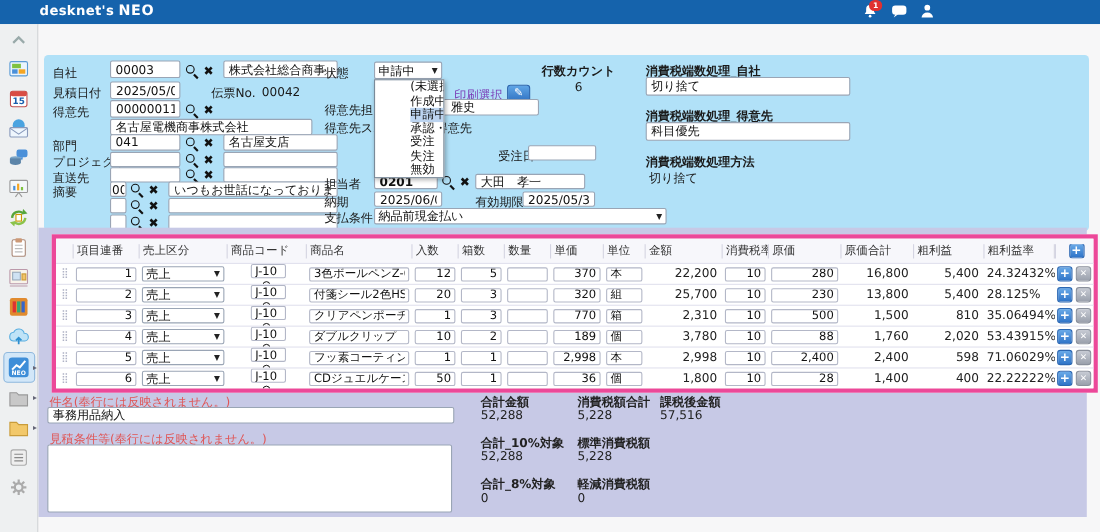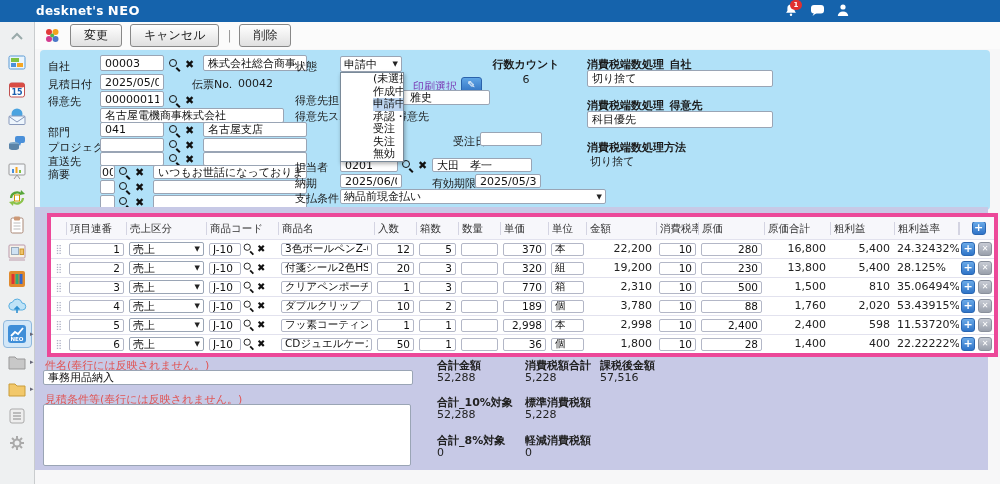--- a/index.html
+++ b/index.html
@@ -68,21 +68,21 @@
   .th{font-size:10.5px;color:#333;padding-left:3px;border-right:1px solid #d4d4e2;height:13px;line-height:13px;
     overflow:hidden;white-space:nowrap;}
   .th:last-child{border-right:none;}
   .td{overflow:hidden;white-space:nowrap;display:flex;align-items:center;height:18px;}
   .td.txt{display:block;line-height:18px;font-size:11px;color:#222;}
   .td.txt.num{text-align:right;padding-right:5px;box-sizing:border-box;}
   .td.handle{color:#b0b3c6;font-size:9px;justify-content:center;}
   .tin{width:calc(100% - 5px);height:13px;border:1px solid #b3b7c7;border-radius:2px;font-size:10.5px;
     padding:0 3px;box-sizing:border-box;font-family:inherit;margin:0 2px;background:#fff;color:#111;}
   .tin.num{text-align:right;}
-  .td.code{gap:2px;padding-left:2px;}
+  .td.code{gap:2px;padding-left:2px;flex-direction:column;}
   .td.code .tin{width:32px;margin:0;}
   .mg.sm{transform:scale(.9);}
   .xk.sm{font-size:10px;}
   .tsel{width:calc(100% - 5px);height:14px;margin:0 2px;}
   .td.acts{justify-content:center;gap:3px;}
   .badd{width:14px;height:14px;background:linear-gradient(#6aaae8,#2f74c8);color:#fff;border:1px solid #2a66b2;
     border-radius:3px;font-size:11px;font-weight:bold;line-height:10px;padding:0;font-family:inherit;}
   .bdel{width:14px;height:14px;background:linear-gradient(#c7cbd4,#9aa0ac);color:#fff;border:1px solid #8a909c;
     border-radius:3px;font-size:8px;font-weight:bold;line-height:10px;padding:0;font-family:inherit;}
   .th.acts{display:flex;align-items:center;justify-content:center;border-left:1px solid #d4d4e2;border-right:none;}
@@ -247,35 +247,20 @@
             <line x1="14" y1="14" x2="16" y2="16"></line>
             <line x1="6" y1="16" x2="8" y2="14"></line>
             <line x1="14" y1="8" x2="16" y2="6"></line>
           </g>
         </svg>
       </div>
     </div>
 
   <div id="main">
 
-    <div id="toolbar">
-      <span style="display:inline-flex;">
-        <svg width="20" height="20" viewBox="0 0 20 20">
-          <circle cx="7" cy="6" r="3" fill="#e23a3a"></circle>
-            <circle cx="13.5" cy="6" r="3" fill="#f4a21c"></circle>
-          <circle cx="7" cy="13" r="3" fill="#d23a8f"></circle>
-            <circle cx="13.5" cy="13" r="3" fill="#4a78c8"></circle>
-          <circle cx="10.2" cy="9.5" r="2" fill="#53b64c"></circle>
-        </svg>
-      </span>
-      <button class="tbtn">変更</button>
-      <button class="tbtn">キャンセル</button>
-      <span class="tsep">|</span>
-      <button class="tbtn">削除</button>
-    </div>
 
     <div id="bluepanel">
 
       <span class="flb" style="left:8px;top:9px">自社</span>
       <input class="fin" style="left: 60px; top: 5px; width: 64px; height: 16px;" value="00003">
       <span class="icg" style="left:129px;top:8px">
         <span class="mg"></span>
         <span class="xk">✖</span>
       </span>
       <input class="fin" style="left: 163px; top: 5px; width: 104px; height: 16px;" value="株式会社総合商事">
@@ -363,21 +348,21 @@
       <span class="flb" style="left:255px;top:59px">得意先スポット</span>
       <span class="flb" style="left:334px;top:59px">通常得意先</span>
 
       <span class="flb" style="left:413px;top:84px">受注日</span>
       <input class="fin" style="left: 440px; top: 82px; width: 62px; height: 14px;" value="">
 
       <span class="flb fbl" style="left:450px;top:7px;width:72px;text-align:center">行数カウント</span>
       <span class="flb" style="left:450px;top:23px;width:72px;text-align:center">6</span>
 
       <span class="flb" style="left:255px;top:110px">担当者</span>
-      <input class="fin" style="left: 300px; top: 108px; width: 58px; height: 14px;" value="0201">
+      <input class="fin" style="left: 300px; top: 108px; width: 58px; height: 14px; font-weight: bold;" value="0201">
       <span class="icg" style="left:362px;top:109px">
         <span class="mg"></span>
         <span class="xk">✖</span>
       </span>
       <input class="fin" style="left: 392px; top: 108px; width: 100px; height: 14px;" value="大田　孝一">
 
       <span class="flb" style="left:255px;top:126px">納期</span>
       <input class="fin" style="left: 300px; top: 124px; width: 62px; height: 14px;" value="2025/06/03">
       <span class="flb" style="left:392px;top:126px">有効期限</span>
       <input class="fin" style="left: 435px; top: 124px; width: 66px; height: 14px;" value="2025/05/30">
@@ -499,21 +484,21 @@
               </div>
     <div class="td">
                 <input class="tin num" value="" style="">
               </div>
     <div class="td">
                 <input class="tin num" value="320" style="">
               </div>
     <div class="td">
                 <input class="tin" value="組" style="">
               </div>
-    <div class="td txt num">19,200</div>
+    <div class="td txt num">25,700</div>
     <div class="td">
                 <input class="tin num" value="10" style="">
               </div>
     <div class="td">
                 <input class="tin num" value="230" style="">
               </div>
     <div class="td txt num">13,800</div>
     <div class="td txt num">5,400</div>
     <div class="td txt" style="padding-left:2px">28.125%</div>
     <div class="td acts">
@@ -658,21 +643,21 @@
               </div>
     <div class="td txt num">2,998</div>
     <div class="td">
                 <input class="tin num" value="10" style="">
               </div>
     <div class="td">
                 <input class="tin num" value="2,400" style="">
               </div>
     <div class="td txt num">2,400</div>
     <div class="td txt num">598</div>
-    <div class="td txt" style="padding-left:2px">11.53720%</div>
+    <div class="td txt" style="padding-left:2px">71.06029%</div>
     <div class="td acts">
       <button class="badd">+</button>
       <button class="bdel">✕</button>
     </div>
   </div>
 
   <div class="trow">
     <div class="td handle">⣿</div>
     <div class="td">
                 <input class="tin num" value="6" style="">

